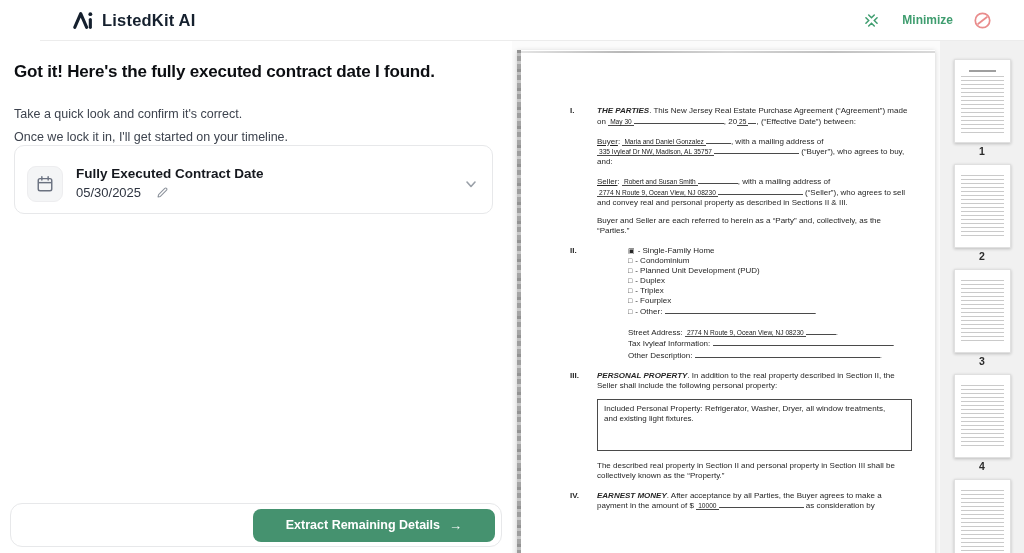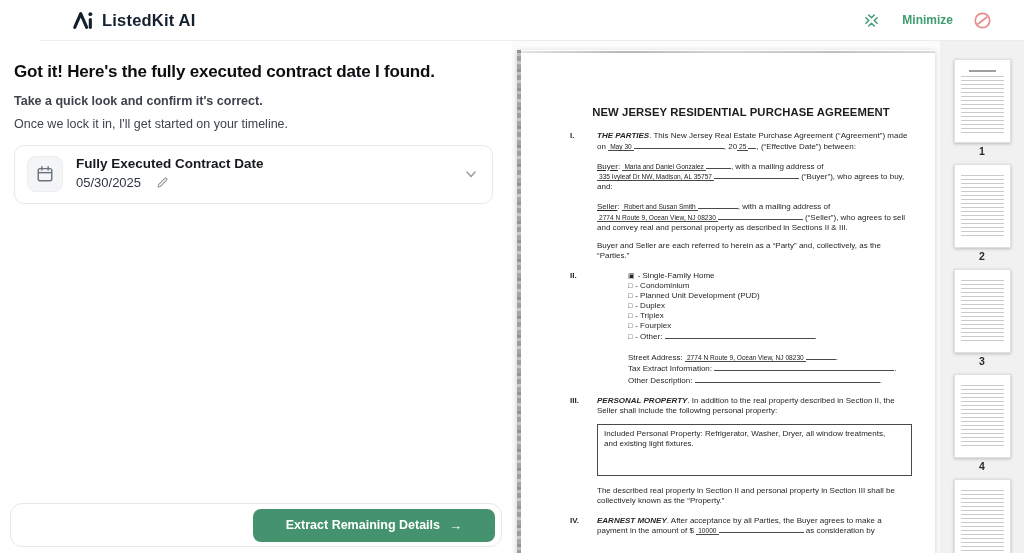--- a/index.html
+++ b/index.html
@@ -25,27 +25,27 @@
     display: flex; align-items: center; gap: 24px;
     color: #3f9d6f; font-size: 12px; font-weight: 700; cursor: pointer;
     background: none; border: none; font-family: inherit;
   }
   .block-btn { background: none; border: none; cursor: pointer; display: flex; }
 
   
   .left-panel { position: absolute; top: 41px; left: 0; width: 512px; bottom: 0; background: #fff; }
   .heading { margin: 21px 14px 0 14px; font-size: 17px; font-weight: 700; color: #0c0e12; letter-spacing: -.2px; }
   .sub { margin: 0 14px; font-size: 12.5px; color: #3d434e; }
-  .sub1 { margin-top: 12px; font-weight: bold; }
+  .sub1 { margin-top: 25px; }
   .sub2 { margin-top: 9px; }
 
   .card {
     position: absolute; left: 14px; top: 104px; width: 479px;
     border: 1px solid #e7e8ea; border-radius: 10px; background: #fff;
-    padding: 10px 14px 11px 12px; display: flex; align-items: flex-start; cursor: pointer;
+    padding: 20px 14px 11px 12px; display: flex; align-items: flex-start; cursor: pointer;
   }
   .card-icon {
     width: 36px; height: 36px; border-radius: 9px; background: #f4f5f6; border: 1px solid #ededef;
     display: flex; align-items: center; justify-content: center; margin-right: 13px; flex: none;
   }
   .card-title { font-size: 13.5px; font-weight: 700; color: #15181e; }
   .card-value-row { margin-top: 4px; display: flex; align-items: center; gap: 15px; }
   .card-value { font-size: 13px; color: #2e3440; }
   .card-chevron { margin-left: auto; align-self: center; display: flex; }
 
@@ -182,21 +182,20 @@
       <span>Extract Remaining Details</span>
       <span class="cta-arrow">→</span>
     </button>
   </div>
 </div>
 
 <div class="right-panel">
   <div class="viewer">
     <div class="paper">
       <div class="doc">
-        <div class="doc-title">NEW JERSEY RESIDENTIAL PURCHASE AGREEMENT</div>
 
         <div class="sec">
           <div class="num">I.</div>
           <div class="secbody">
             <p><span class="bhead">THE PARTIES</span><span>. This New Jersey Real Estate Purchase Agreement (“Agreement”) made on </span><span class="fill">May 30</span><span class="blank w90"></span><span>, 20</span><span class="fill">25</span><span class="blank w8"></span><span>, (“Effective Date”) between:</span></p>
             <p><span class="ulbl">Buyer</span><span>:</span> <span class="fill">Maria and Daniel Gonzalez</span><span class="blank w25"></span><span>, with a mailing address of</span><br>
               <span class="fill">335 Ivyleaf Dr NW, Madison, AL 35757</span><span class="blank w85"></span><span> (“Buyer”), who agrees to buy, and:</span></p>
             <p><span class="ulbl">Seller</span><span>:</span> <span class="fill">Robert and Susan Smith</span><span class="blank w40"></span><span>, with a mailing address of</span><br>
               <span class="fill">2774 N Route 9, Ocean View, NJ 08230</span><span class="blank w85"></span><span> (“Seller”), who agrees to sell and convey real and personal property as described in Sections II &amp; III.</span></p>
             <p>Buyer and Seller are each referred to herein as a “Party” and, collectively, as the “Parties.”</p>
@@ -208,21 +207,21 @@
           <div class="secbody">
             <div class="cb-row"><span class="cbx">▣</span><span>- Single-Family Home</span></div>
             <div class="cb-row"><span class="cbx">□</span><span>- Condominium</span></div>
             <div class="cb-row"><span class="cbx">□</span><span>- Planned Unit Development (PUD)</span></div>
             <div class="cb-row"><span class="cbx">□</span><span>- Duplex</span></div>
             <div class="cb-row"><span class="cbx">□</span><span>- Triplex</span></div>
             <div class="cb-row"><span class="cbx">□</span><span>- Fourplex</span></div>
             <div class="cb-row" style="margin-bottom:10px"><span class="cbx">□</span><span>- Other:</span> <span class="blank w150"></span><span>.</span></div>
             <div class="addr-block">
               <div><span>Street Address:</span> <span class="fill">2774 N Route 9, Ocean View, NJ 08230</span><span class="blank w30"></span><span>.</span></div>
-              <div><span>Tax Extract Information:</span> <span class="blank w180"></span><span>.</span></div>
+              <div><span>Tax Ivyleaf Information:</span> <span class="blank w180"></span><span>.</span></div>
               <div><span>Other Description:</span> <span class="blank w185"></span><span>.</span></div>
             </div>
           </div>
         </div>
 
         <div class="sec">
           <div class="num">III.</div>
           <div class="secbody">
             <p style="margin-bottom:8px"><span class="bhead">PERSONAL PROPERTY</span><span>. In addition to the real property described in Section II, the Seller shall include the following personal property:</span></p>
             <div class="pp-box">Included Personal Property: Refrigerator, Washer, Dryer, all window treatments, and existing light fixtures.</div>

